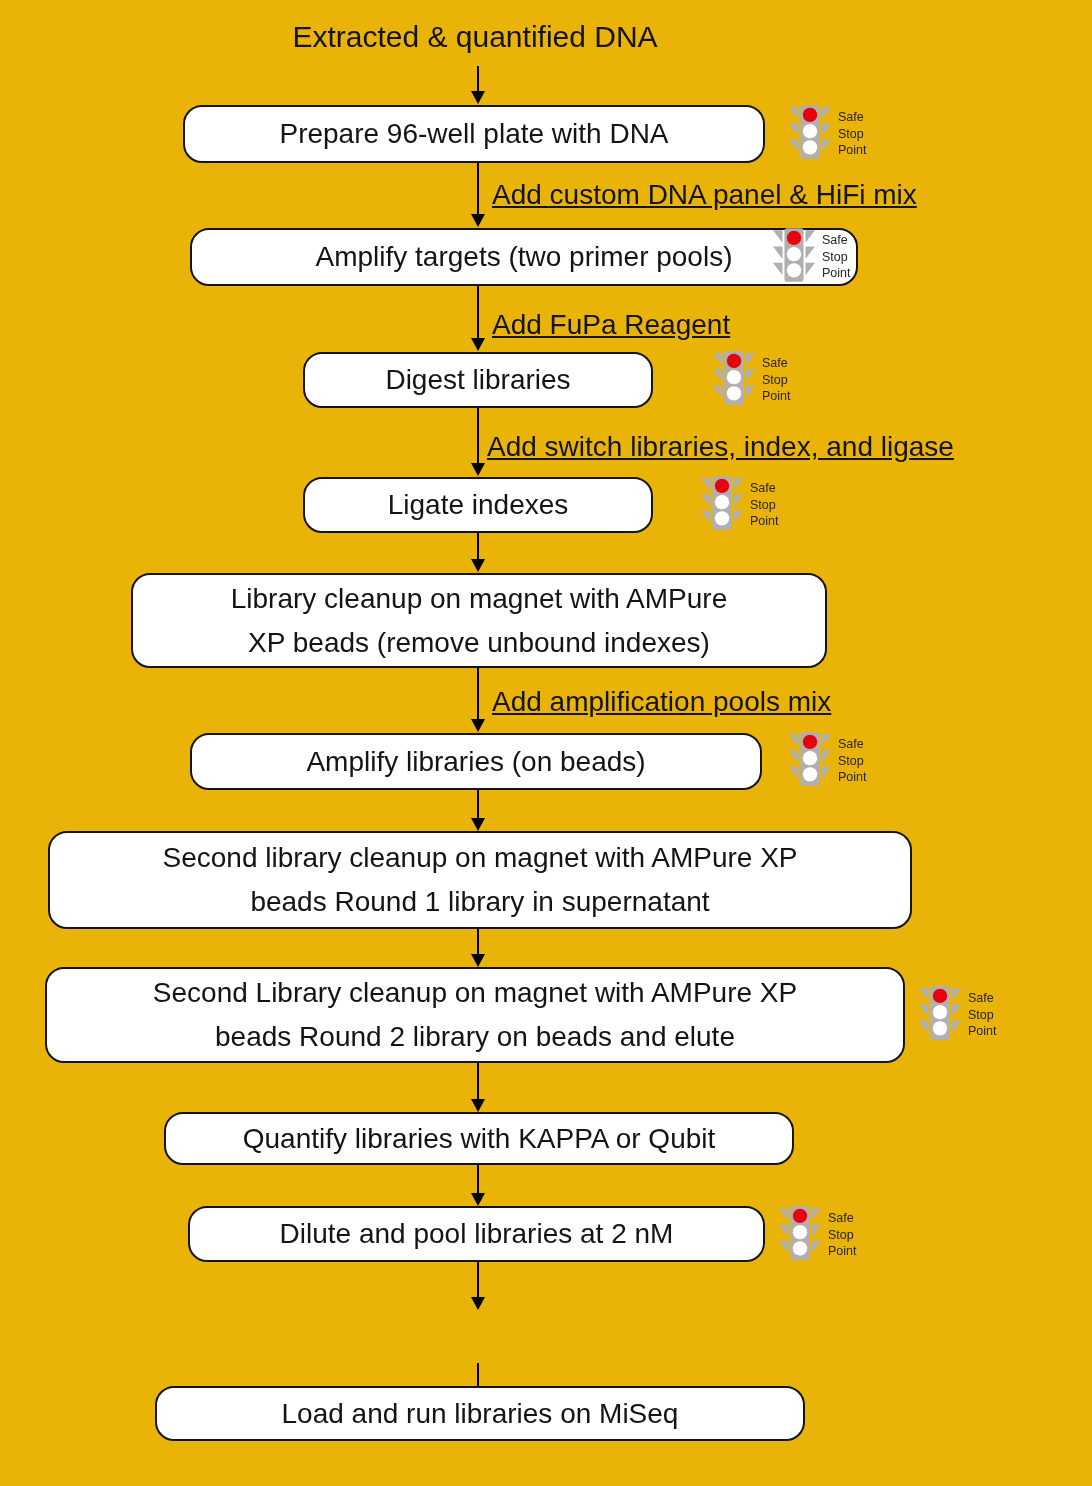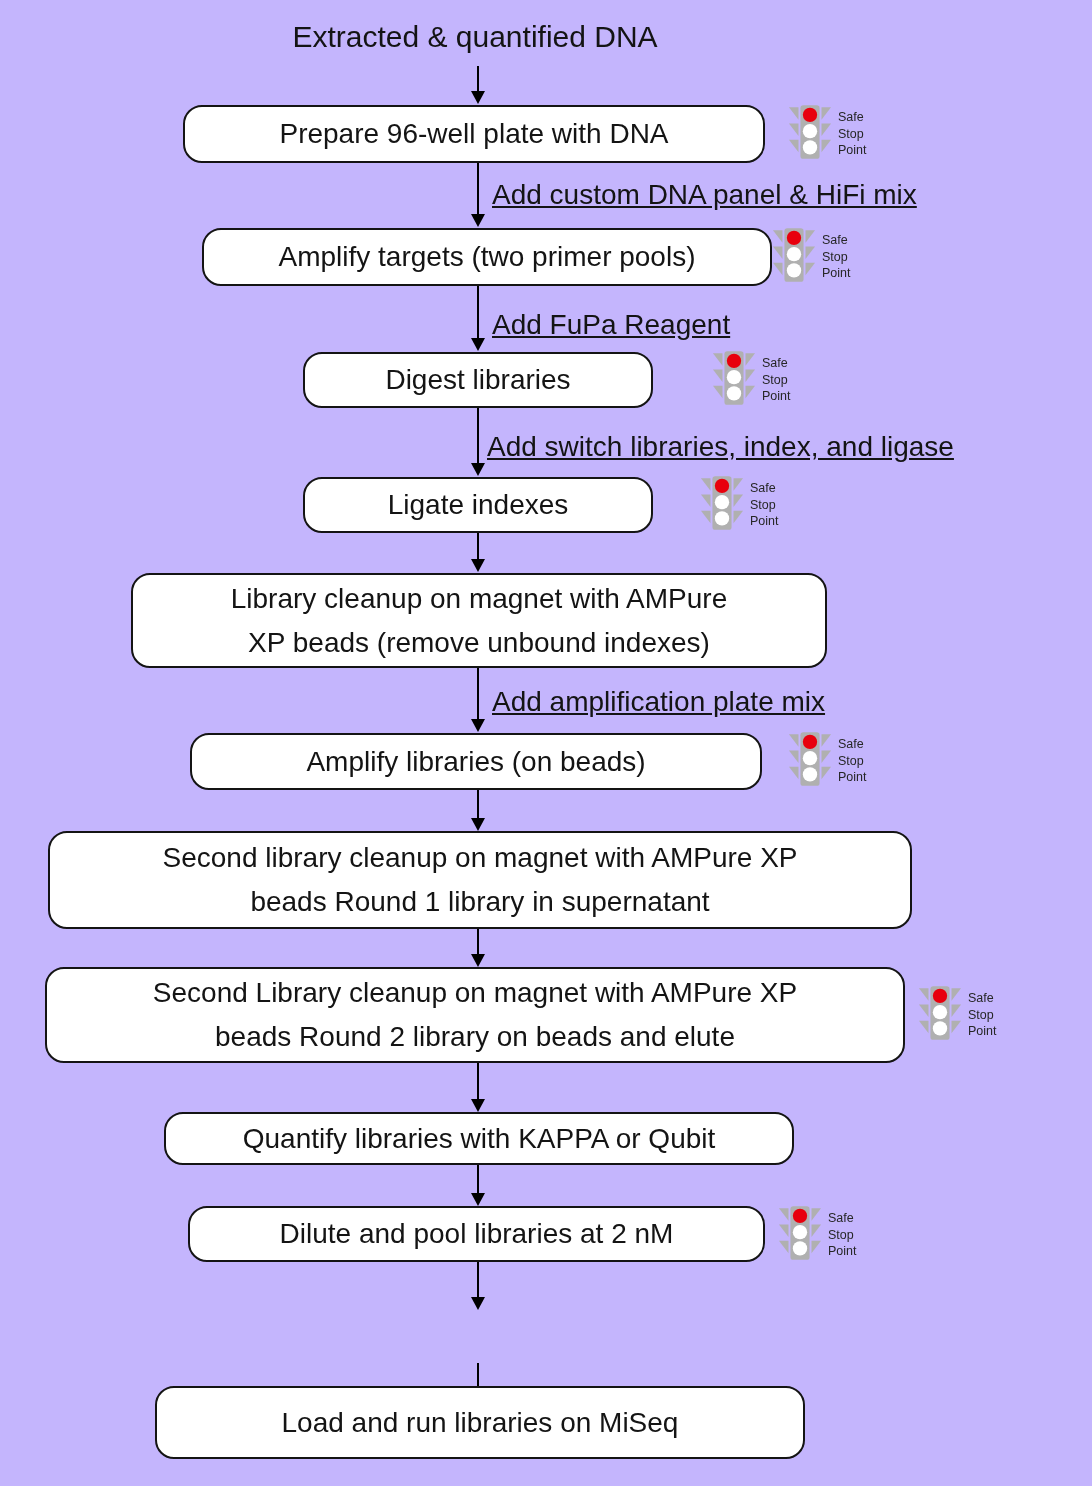--- a/index.html
+++ b/index.html
@@ -1,19 +1,19 @@
 <!DOCTYPE html>
 <html style="--stop-light-red: #e8000d; --traffic-light-gray: #b0b0b0; --box-border: #141414;"><head>
 <meta charset="utf-8">
 <style>
   html,body{margin:0;padding:0;background:#ffffff;}
   #canvas{
     position:relative;
     width:1092px;height:1486px;
-    background:#c4b5fd;
+    background:#eab308;
     font-family:"Liberation Sans", sans-serif;
     color:#141414;
     overflow:hidden;
   }
   .flow-title{
     position:absolute;
     left:170px;top:20px;width:610px;
     text-align:center;
     font-size:30px;
     color:#141414;
@@ -114,26 +114,26 @@
       <div class="head"></div>
     </div>
   <div class="arrow" style="left:478px;top:1363px;height:39px">
       <div class="shaft"></div>
       <div class="head"></div>
     </div>
 
   <div class="edge-label" style="left:492px;top:179px">Add custom DNA panel &amp; HiFi mix</div>
   <div class="edge-label" style="left:492px;top:309px">Add FuPa Reagent</div>
   <div class="edge-label" style="left:487px;top:431px">Add switch libraries, index, and ligase</div>
-  <div class="edge-label" style="left:492px;top:686px">Add amplification plate mix</div>
+  <div class="edge-label" style="left:492px;top:686px">Add amplification pools mix</div>
 
   <div class="box" style="left:183px;top:105px;width:582px;height:58px">
     <span class="line">Prepare 96-well plate with DNA</span>
   </div>
-  <div class="box" style="left:202px;top:228px;width:570px;height:58px">
+  <div class="box" style="left:190px;top:228px;width:668px;height:58px">
     <span class="line">Amplify targets (two primer pools)</span>
   </div>
   <div class="box" style="left:303px;top:352px;width:350px;height:56px">
     <span class="line">Digest libraries</span>
   </div>
   <div class="box" style="left:303px;top:477px;width:350px;height:56px">
     <span class="line">Ligate indexes</span>
   </div>
   <div class="box" style="left:131px;top:573px;width:696px;height:95px">
     <span class="line">Library cleanup on magnet with AMPure</span>
@@ -149,21 +149,21 @@
   <div class="box" style="left:45px;top:967px;width:860px;height:96px">
     <span class="line">Second Library cleanup on magnet with AMPure XP</span>
     <span class="line">beads Round 2 library on beads and elute</span>
   </div>
   <div class="box" style="left:164px;top:1112px;width:630px;height:53px">
     <span class="line">Quantify libraries with KAPPA or Qubit</span>
   </div>
   <div class="box" style="left:188px;top:1206px;width:577px;height:56px">
     <span class="line">Dilute and pool libraries at 2 nM</span>
   </div>
-  <div class="box" style="left:155px;top:1386px;width:650px;height:73px">
+  <div class="box" style="left:155px;top:1386px;width:650px;height:55px">
     <span class="line">Load and run libraries on MiSeq</span>
   </div>
 
   <div class="safe-stop" style="left:788px;top:104px">
     <svg viewBox="0 0 46 62" width="44" height="60">
       <polygon class="tl-gray" points="11,3 1,3 11,16"></polygon>
         <polygon class="tl-gray" points="11,20 1,20 11,33"></polygon>
         <polygon class="tl-gray" points="11,37 1,37 11,50"></polygon>
       <polygon class="tl-gray" points="35,3 45,3 35,16"></polygon>
         <polygon class="tl-gray" points="35,20 45,20 35,33"></polygon>

